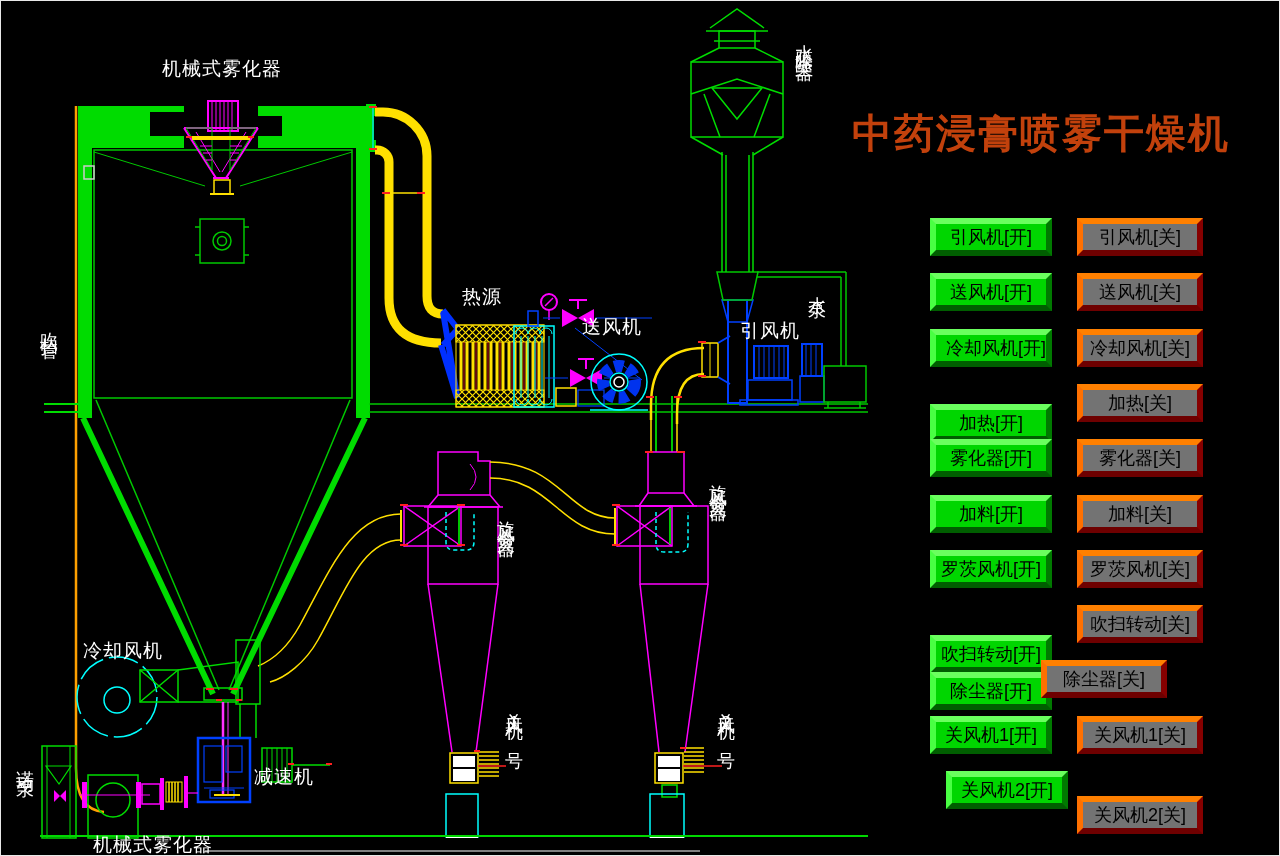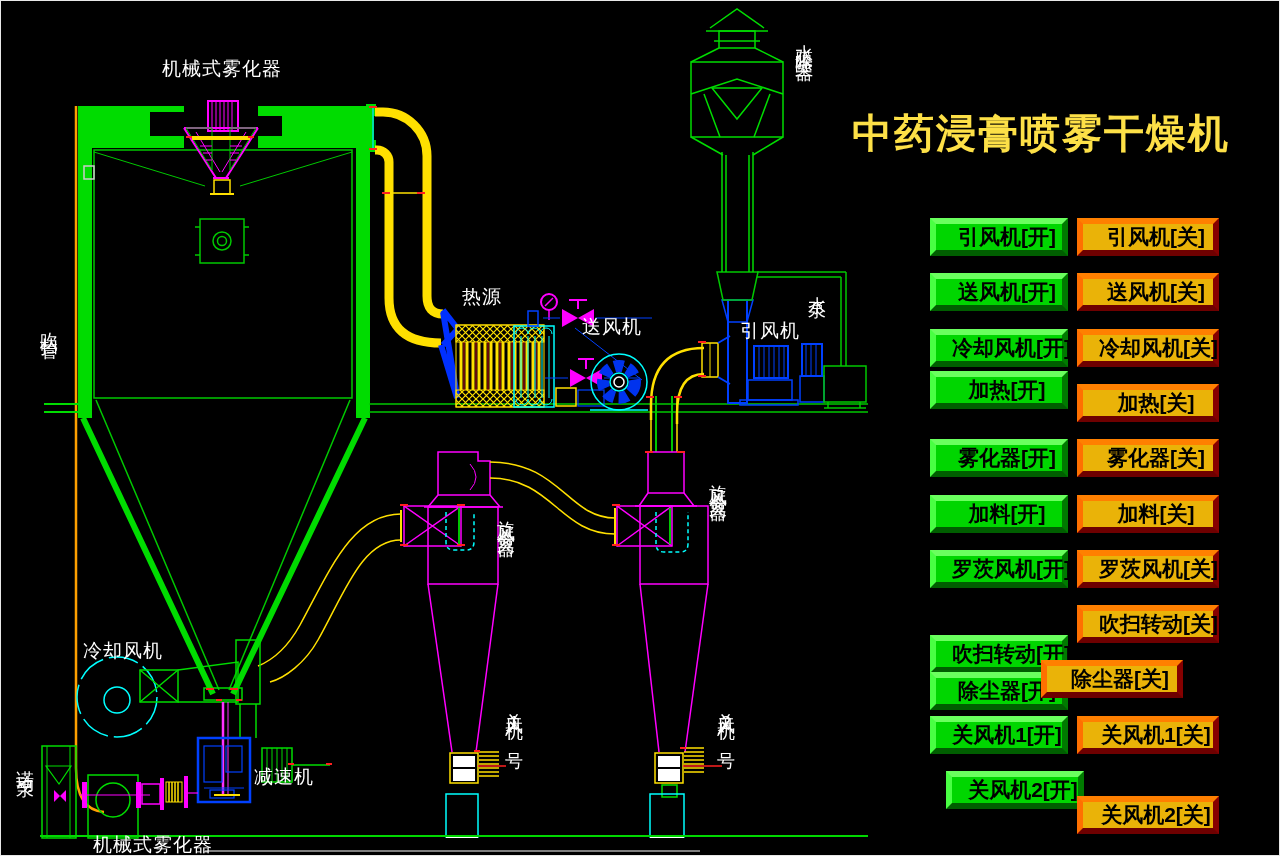--- a/index.html
+++ b/index.html
@@ -2,26 +2,26 @@
 <html><head>
 <meta charset="utf-8">
 <style>
   html,body{margin:0;padding:0;background:#000;}
   #stage{position:relative;width:1280px;height:856px;background:#000;overflow:hidden;
          font-family:"Liberation Sans",sans-serif;}
   #frame{position:absolute;inset:0;border:1px solid #e8e8e8;pointer-events:none;}
   svg{position:absolute;left:0;top:0;}
   .lbl{position:absolute;color:#fff;font-size:19px;line-height:21px;white-space:pre;letter-spacing:1px;}
   .v{writing-mode:vertical-rl;text-orientation:upright;letter-spacing:5px;font-size:18px;}
-  #title{position:absolute;left:852px;top:106px;color:#fde047;font-size:40px;font-weight:bold;
+  #title{position:absolute;left:852px;top:106px;color:#c2410c;font-size:40px;font-weight:bold;
          letter-spacing:2px;white-space:nowrap;}
   .btn{position:absolute;width:110px;height:26px;line-height:26px;text-align:center;
-       font-size:21px;font-weight:bold;color:#000;border:6px solid;cursor:pointer;white-space:nowrap;padding-left:16px;}
+       font-size:18px;font-weight:normal;color:#000;border:6px solid;cursor:pointer;white-space:nowrap;}
   .on{background:#00d600;border-color:#6aff5e #007a00 #005e00 #49ff43;}
-  .off{background:#eab308;width:114px;border-color:#ff8000 #860000 #6e0000 #ff7000;}
+  .off{background:#737373;width:114px;border-color:#ff8000 #860000 #6e0000 #ff7000;}
 </style>
 </head>
 <body>
 
 <div id="stage">
 
   <svg width="1280" height="856" viewBox="0 0 1280 856">
     <defs>
       <pattern id="xh" width="7" height="7" patternUnits="userSpaceOnUse">
         <path d="M0,7 L7,0 M0,0 L7,7" stroke="#ffe000" stroke-width="1.2"></path>
@@ -280,21 +280,21 @@
 
   <div id="title">中药浸膏喷雾干燥机</div>
 
   <div id="buttons">
       <div class="btn on" style="left: 930px; top: 218px;">引风机[开]</div>
       <div class="btn off" style="left: 1077px; top: 218px;">引风机[关]</div>
       <div class="btn on" style="left: 930px; top: 273px;">送风机[开]</div>
       <div class="btn off" style="left: 1077px; top: 273px;">送风机[关]</div>
       <div class="btn on" style="left: 930px; top: 329px; text-align: right;">冷却风机[开]</div>
       <div class="btn off" style="left: 1077px; top: 329px;">冷却风机[关]</div>
-      <div class="btn on" style="left: 930px; top: 371px; text-align: center;">加热[开]</div>
+      <div class="btn on" style="left: 930px; top: 404px; text-align: center;">加热[开]</div>
       <div class="btn off" style="left: 1077px; top: 384px;">加热[关]</div>
       <div class="btn on" style="left: 930px; top: 439px;">雾化器[开]</div>
       <div class="btn off" style="left: 1077px; top: 439px;">雾化器[关]</div>
       <div class="btn on" style="left: 930px; top: 495px;">加料[开]</div>
       <div class="btn off" style="left: 1077px; top: 495px;">加料[关]</div>
       <div class="btn on" style="left: 930px; top: 550px;">罗茨风机[开]</div>
       <div class="btn off" style="left: 1077px; top: 550px;">罗茨风机[关]</div>
       <div class="btn on" style="left: 930px; top: 635px;">吹扫转动[开]</div>
       <div class="btn off" style="left: 1077px; top: 605px;">吹扫转动[关]</div>
       <div class="btn on" style="left: 930px; top: 660px; margin-top: 12px;">除尘器[开]</div>

